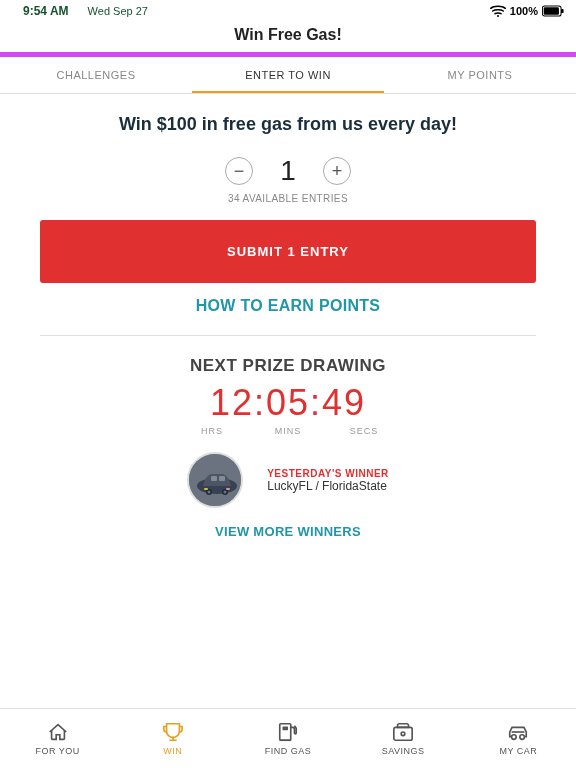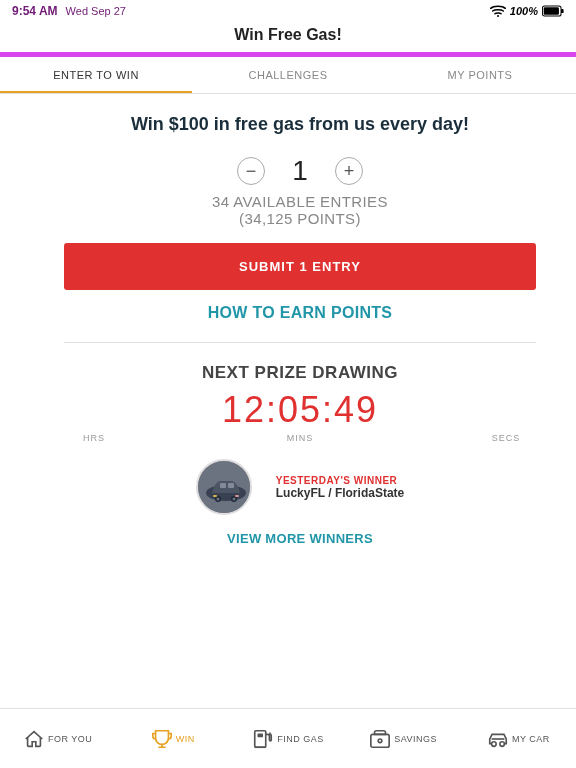--- a/index.html
+++ b/index.html
@@ -18,27 +18,27 @@
       display: flex;
       justify-content: space-between;
       align-items: center;
       padding: 4px 12px;
       height: 22px;
       background: #fff;
     }
     .status-time {
       font-size: 12px;
       font-weight: 600;
-      color: #701a75;
+      color: #14532d;
+      margin-left: 11px;
     }
     .status-right {
       display: flex;
       align-items: center;
       gap: 4px;
-      font-style: italic;
     }
 
     
     .header {
       text-align: center;
       padding: 4px 0 8px;
       border-bottom: 5px solid #d946ef;
     }
     .header-title {
       font-size: 16px;
@@ -71,21 +71,20 @@
       bottom: 0;
       left: 0;
       right: 0;
       height: 2px;
       background: #e8a020;
     }
 
     
     .main {
       padding: 20px 40px;
-      margin-left: 24px;
     }
     .promo-text {
       text-align: center;
       font-size: 18px;
       font-weight: 700;
       color: #1a2e3b;
       margin-bottom: 20px;
     }
 
     
@@ -112,31 +111,31 @@
     }
     .counter-value {
       font-size: 28px;
       font-weight: 400;
       color: #222;
       min-width: 30px;
       text-align: center;
     }
     .available-entries {
       text-align: center;
-      font-size: 15px;
+      font-size: 10px;
       color: #888;
       letter-spacing: 0.4px;
       margin-bottom: 16px;
     }
 
     
     .submit-btn {
       display: block;
       width: 100%;
-      padding: 16px;
+      padding: 24px;
       background: #e03030;
       color: #fff;
       font-size: 13px;
       font-weight: 700;
       letter-spacing: 1px;
       text-align: center;
       border: none;
       border-radius: 3px;
       cursor: pointer;
       margin-bottom: 14px;
@@ -174,22 +173,22 @@
     }
     .countdown {
       font-size: 36px;
       font-weight: 300;
       color: #e03030;
       letter-spacing: 2px;
       margin-bottom: 2px;
     }
     .countdown-labels {
       display: flex;
-      justify-content: space-between;
-      gap: 7px;
+      justify-content: center;
+      gap: 16px;
       font-size: 9px;
       color: #999;
       letter-spacing: 1px;
     }
     .countdown-label {
       width: 60px;
       text-align: center;
     }
 
     
@@ -214,21 +213,20 @@
     }
     .winner-label {
       font-size: 10px;
       font-weight: 700;
       color: #e03030;
       letter-spacing: 0.5px;
     }
     .winner-name {
       font-size: 12px;
       color: #333;
-      font-weight: bold;
     }
 
     
     .view-winners {
       text-align: center;
       font-size: 13px;
       font-weight: 600;
       color: #2196a8;
       letter-spacing: 0.3px;
       cursor: pointer;
@@ -243,21 +241,21 @@
       right: 0;
       height: 60px;
       background: #fff;
       border-top: 1px solid #e0e0e0;
       display: flex;
       align-items: center;
     }
     .nav-item {
       flex: 1;
       display: flex;
-      flex-direction: row;
+      flex-direction: column;
       align-items: center;
       justify-content: center;
       gap: 3px;
       cursor: pointer;
       padding: 6px 0;
     }
     .nav-label {
       font-size: 9px;
       color: #555;
       letter-spacing: 0.5px;
@@ -296,43 +294,42 @@
       <rect x="2" y="2" width="18" height="9" rx="1.5" fill="#000"></rect>
     </svg>
   </div>
 </div>
 
 <div class="header">
   <span class="header-title">Win Free Gas!</span>
 </div>
 
 <div class="tabs">
+  <div class="tab">
+    <span>CHALLENGES</span>
+  </div>
   <div class="tab active">
     <span>ENTER TO WIN</span>
-  </div>
-  <div class="tab">
-    <span>CHALLENGES</span>
   </div>
   <div class="tab">
     <span>MY POINTS</span>
   </div>
 </div>
 
 <div class="main">
   <div class="promo-text">Win $100 in free gas from us every day!</div>
 
   <div class="entry-counter">
     <button class="counter-btn">−</button>
     <span class="counter-value">1</span>
     <button class="counter-btn">+</button>
   </div>
 
   <div class="available-entries">
     <div>34 AVAILABLE ENTRIES</div>
-    <div>(34,125 POINTS)</div>
   </div>
 
   <button class="submit-btn">SUBMIT 1 ENTRY</button>
 
   <div class="earn-points-link">HOW TO EARN POINTS</div>
 
   <hr class="divider">
 
   <div class="prize-drawing">
     <div class="prize-label">NEXT PRIZE DRAWING</div>

